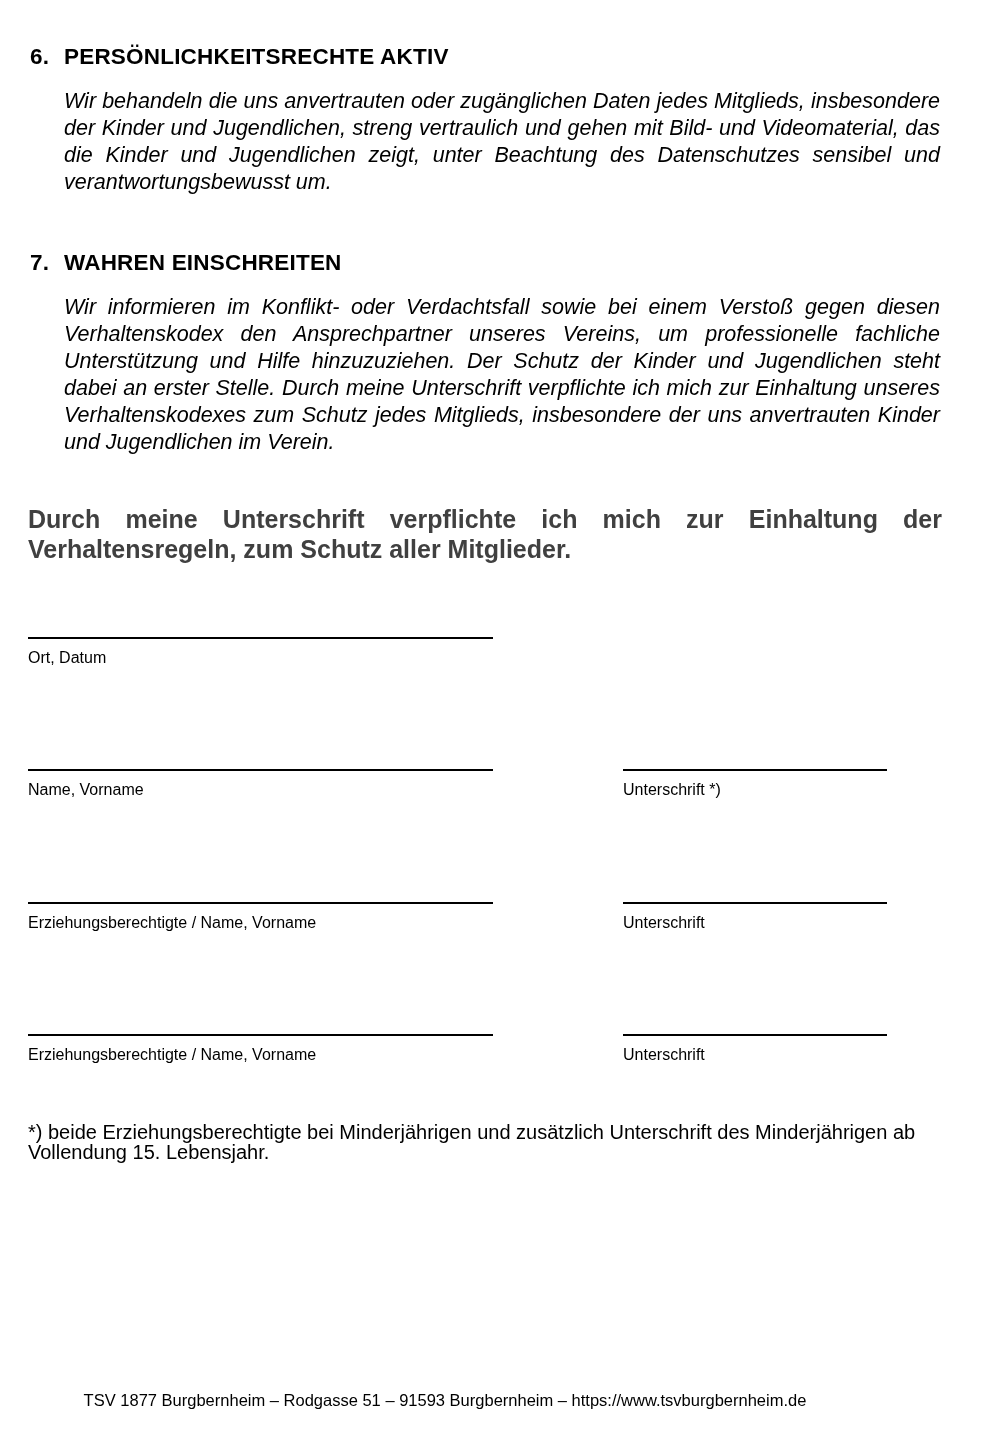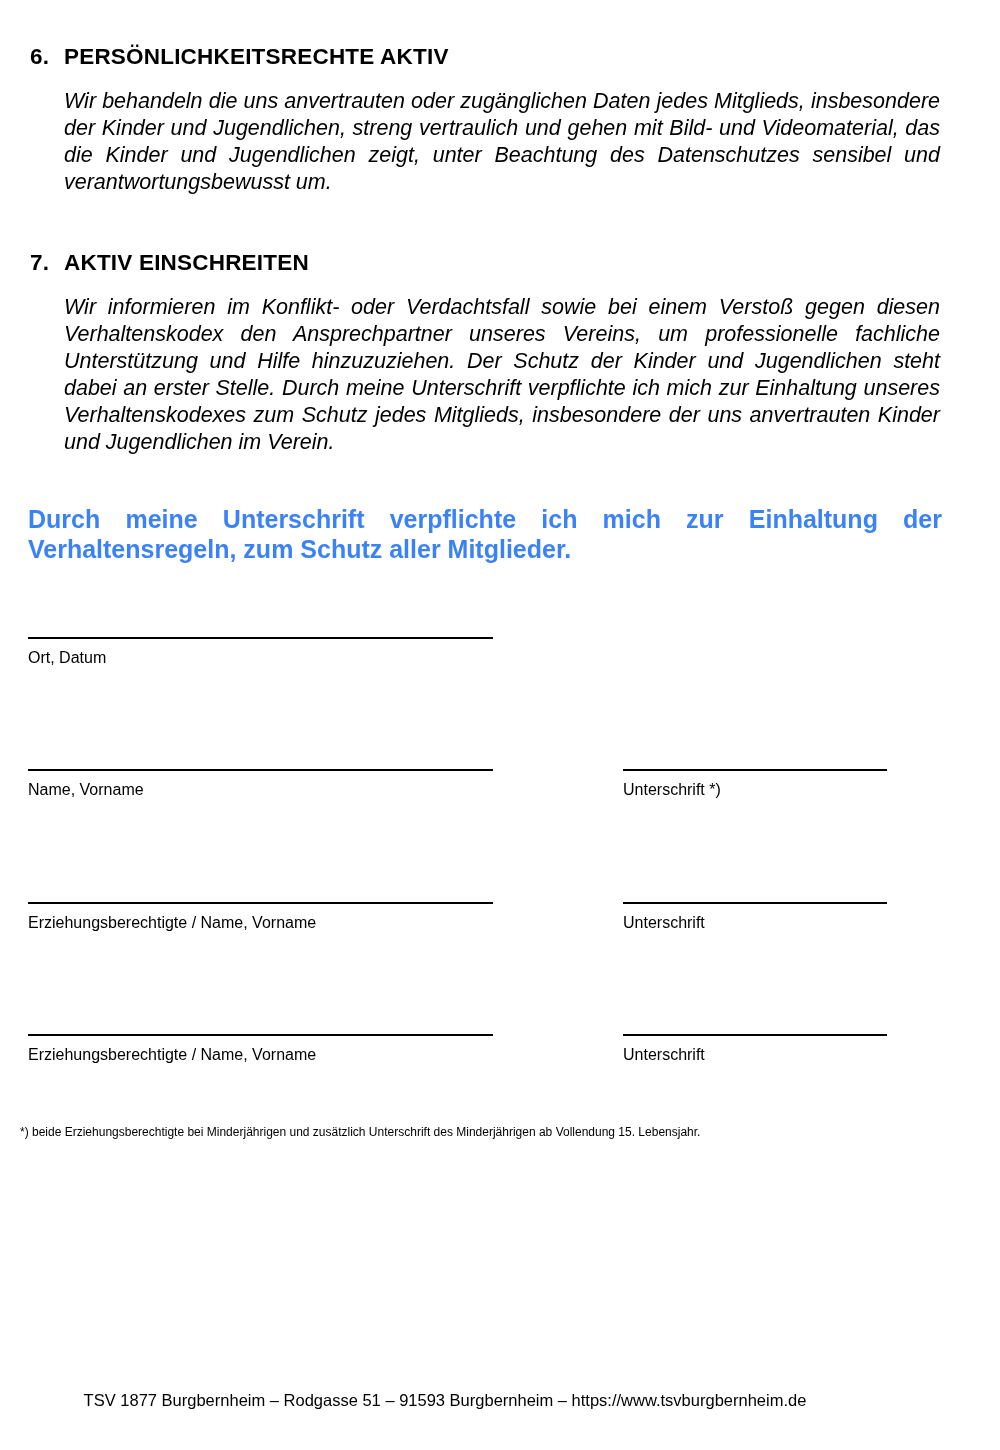--- a/index.html
+++ b/index.html
@@ -44,23 +44,23 @@
     text-align-last: left;
   }
   .sig-row { position: absolute; left: 0; width: 1000px; }
   .sig-col { position: absolute; top: 0; }
   .sig-col.left  { left: 28px;  width: 465px; }
   .sig-col.right { left: 623px; width: 264px; }
   .sig-line { border-top: 2px solid #000000; height: 0; }
   .sig-label { margin-top: 6px; font-size: 16px; line-height: 26px; }
   .footnote {
     position: absolute;
-    left: 20px;
+    left: 28px;
     width: 920px;
-    font-size: 12px;
+    font-size: 20px;
     line-height: 20px;
   }
   .footer {
     position: absolute;
     left: 0;
     width: 890px;
     text-align: center;
     font-size: 16.5px;
     line-height: 20px;
   }
@@ -71,25 +71,25 @@
 <div class="page">
 
   <div class="heading" style="top:44px">
     <span class="num">6.</span>
     <span class="title">PERSÖNLICHKEITSRECHTE AKTIV</span>
   </div>
   <p class="body-par" style="top:88px">Wir behandeln die uns anvertrauten oder zugänglichen Daten jedes Mitglieds, insbesondere der Kinder und Jugendlichen, streng vertraulich und gehen mit Bild- und Videomaterial, das die Kinder und Jugendlichen zeigt, unter Beachtung des Datenschutzes sensibel und verantwortungsbewusst um.</p>
 
   <div class="heading" style="top:250px">
     <span class="num">7.</span>
-    <span class="title">AKTIV EINSCHREITEN</span>
+    <span class="title">WAHREN EINSCHREITEN</span>
   </div>
   <p class="body-par" style="top:294px">Wir informieren im Konflikt- oder Verdachtsfall sowie bei einem Verstoß gegen diesen Verhaltenskodex den Ansprechpartner unseres Vereins, um professionelle fachliche Unterstützung und Hilfe hinzuzuziehen. Der Schutz der Kinder und Jugendlichen steht dabei an erster Stelle. Durch meine Unterschrift verpflichte ich mich zur Einhaltung unseres Verhaltenskodexes zum Schutz jedes Mitglieds, insbesondere der uns anvertrauten Kinder und Jugendlichen im Verein.</p>
 
-  <p class="declaration" style="top: 505px; color: #3b82f6;">Durch meine Unterschrift verpflichte ich mich zur Einhaltung der Verhaltensregeln, zum Schutz aller Mitglieder.</p>
+  <p class="declaration" style="top: 505px; color: #404040;">Durch meine Unterschrift verpflichte ich mich zur Einhaltung der Verhaltensregeln, zum Schutz aller Mitglieder.</p>
 
   <div class="sig-row" style="top:637px">
     <div class="sig-col left">
       <div class="sig-line"></div>
       <div class="sig-label">Ort, Datum</div>
     </div>
   </div>
 
   <div class="sig-row" style="top:769px">
     <div class="sig-col left">

